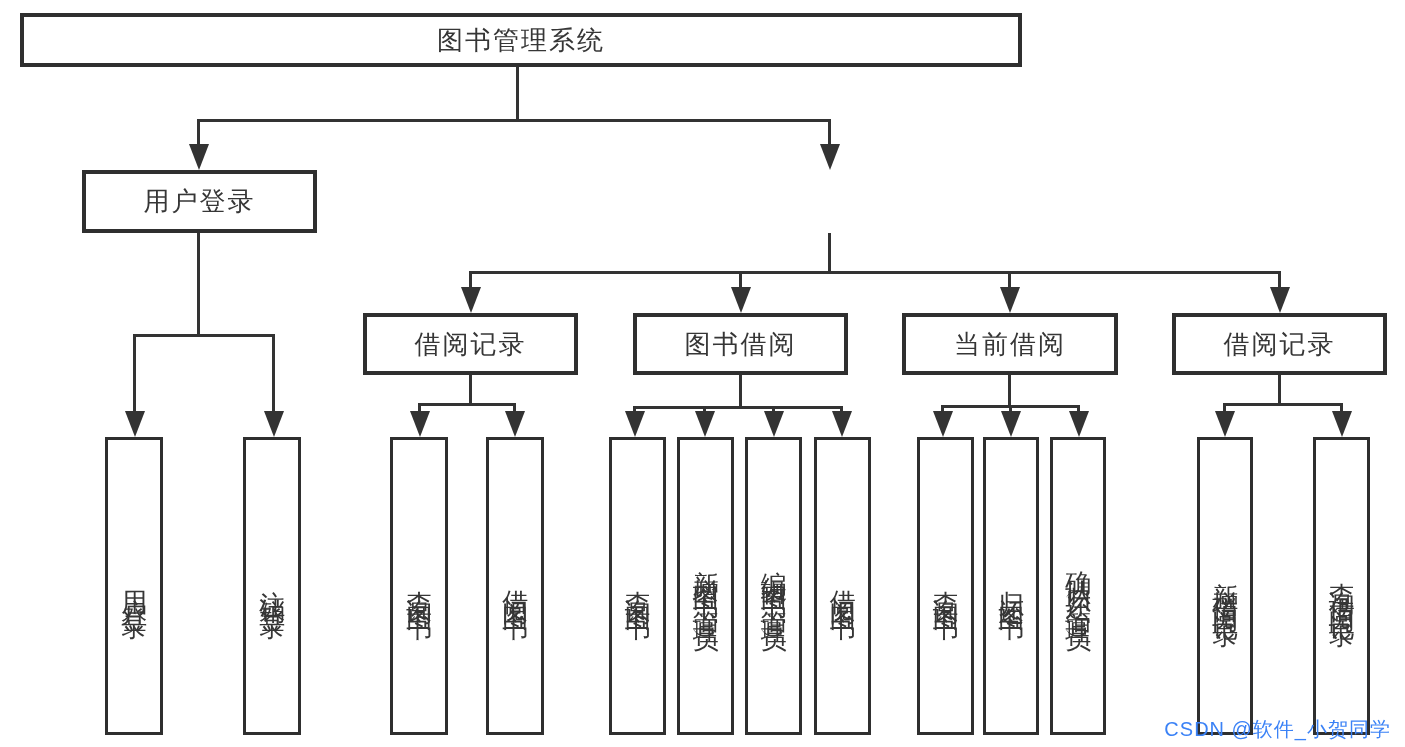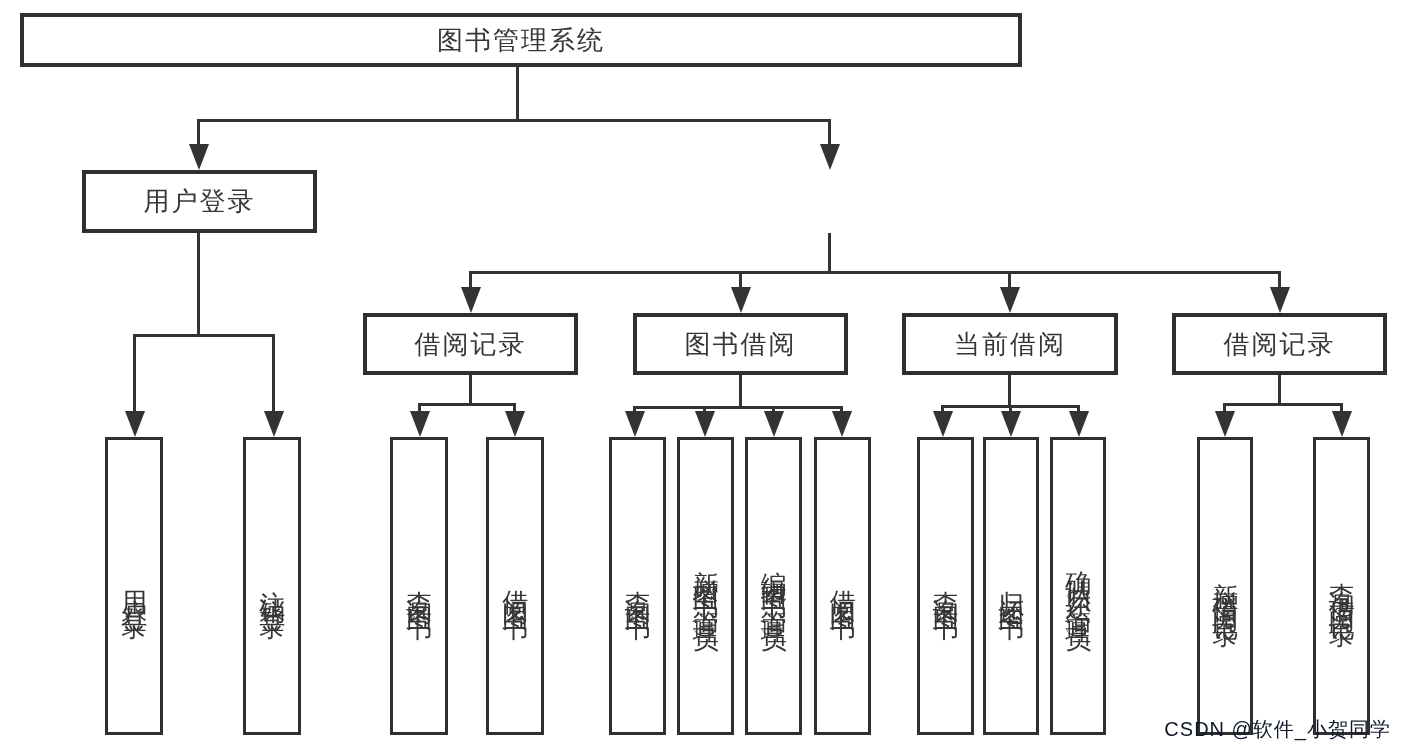--- a/index.html
+++ b/index.html
@@ -24,21 +24,21 @@
   }
   .hline{position:absolute;height:3px;background:#333333;z-index:1;}
   .vline{position:absolute;width:3px;background:#333333;z-index:1;}
   .arrow{
     position:absolute;width:0;height:0;z-index:1;
     border-left:10px solid transparent;border-right:10px solid transparent;
     border-top:26px solid #333333;
   }
   .watermark{
     position:absolute;top:716px;right:14px;z-index:3;
-    font-size:20px;color:#0f172a;letter-spacing:1px;white-space:nowrap;
+    font-size:20px;color:#3b82f6;letter-spacing:1px;white-space:nowrap;
   }
 </style>
 </head>
 <body>
 
 <div class="canvas">
 
   <div class="box root" style="left:20px;top:13px;width:1002px;height:54px;">
     <span>图书管理系统</span>
   </div>

